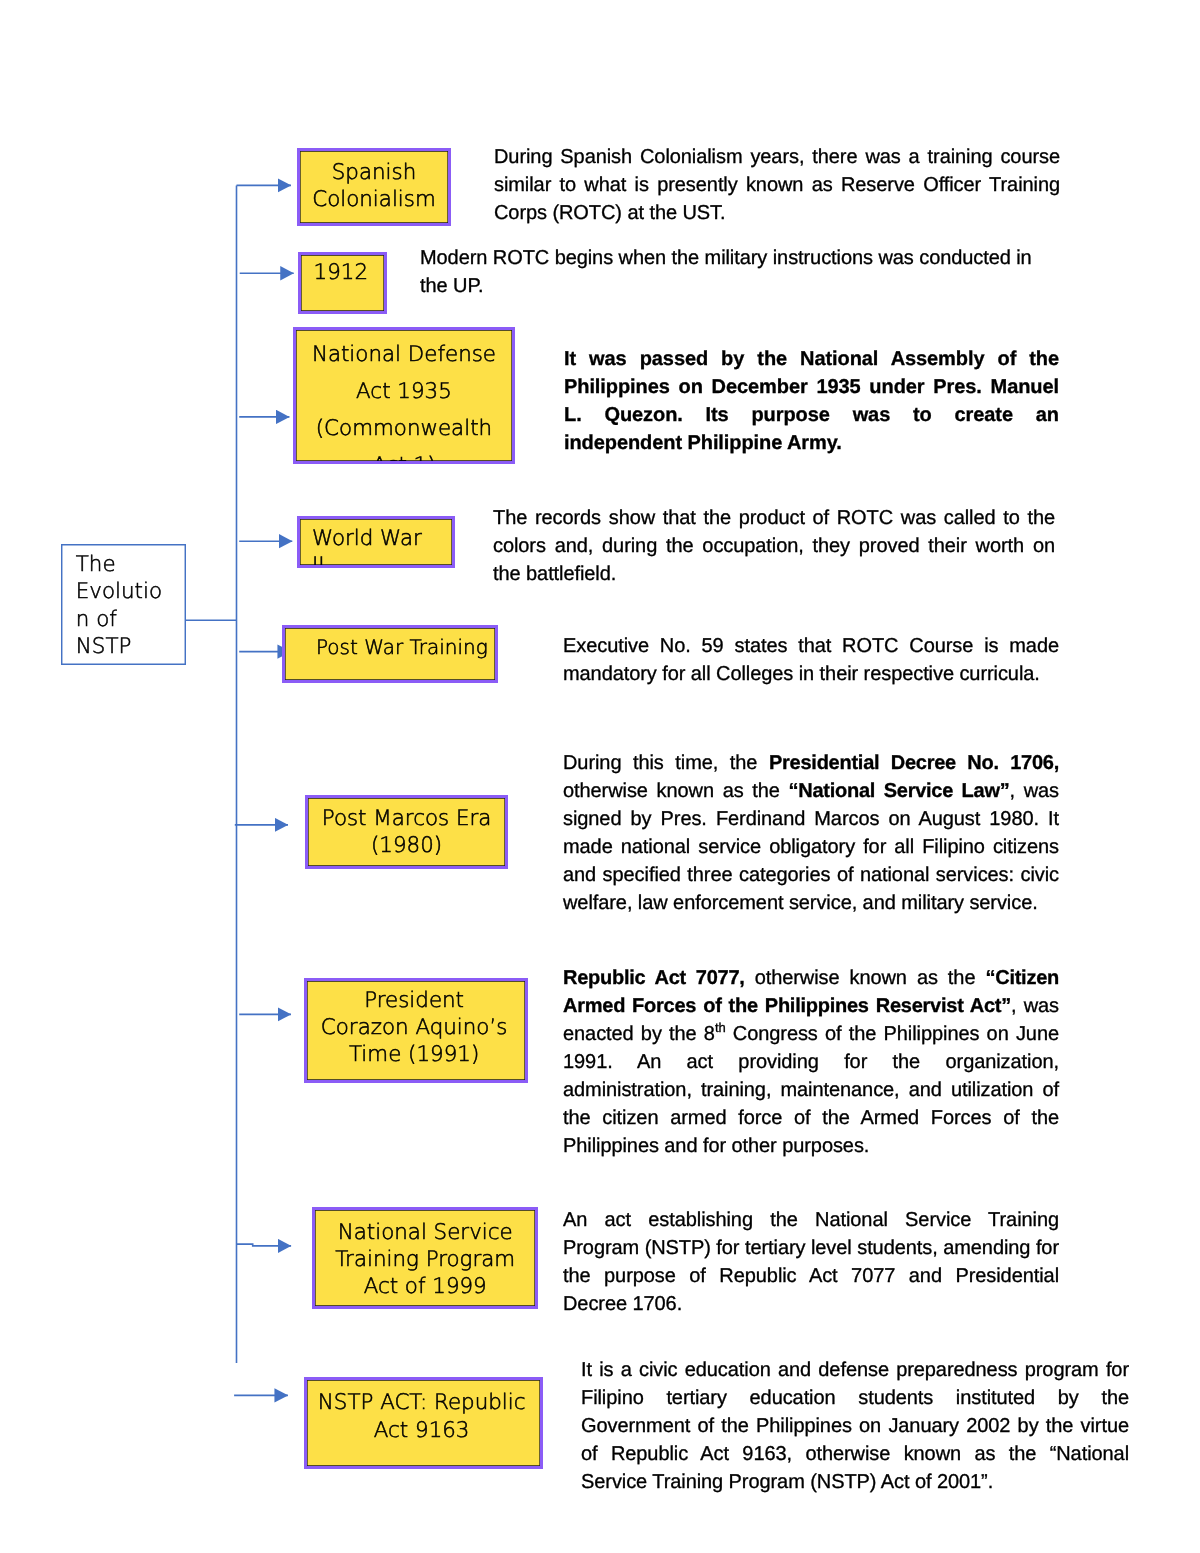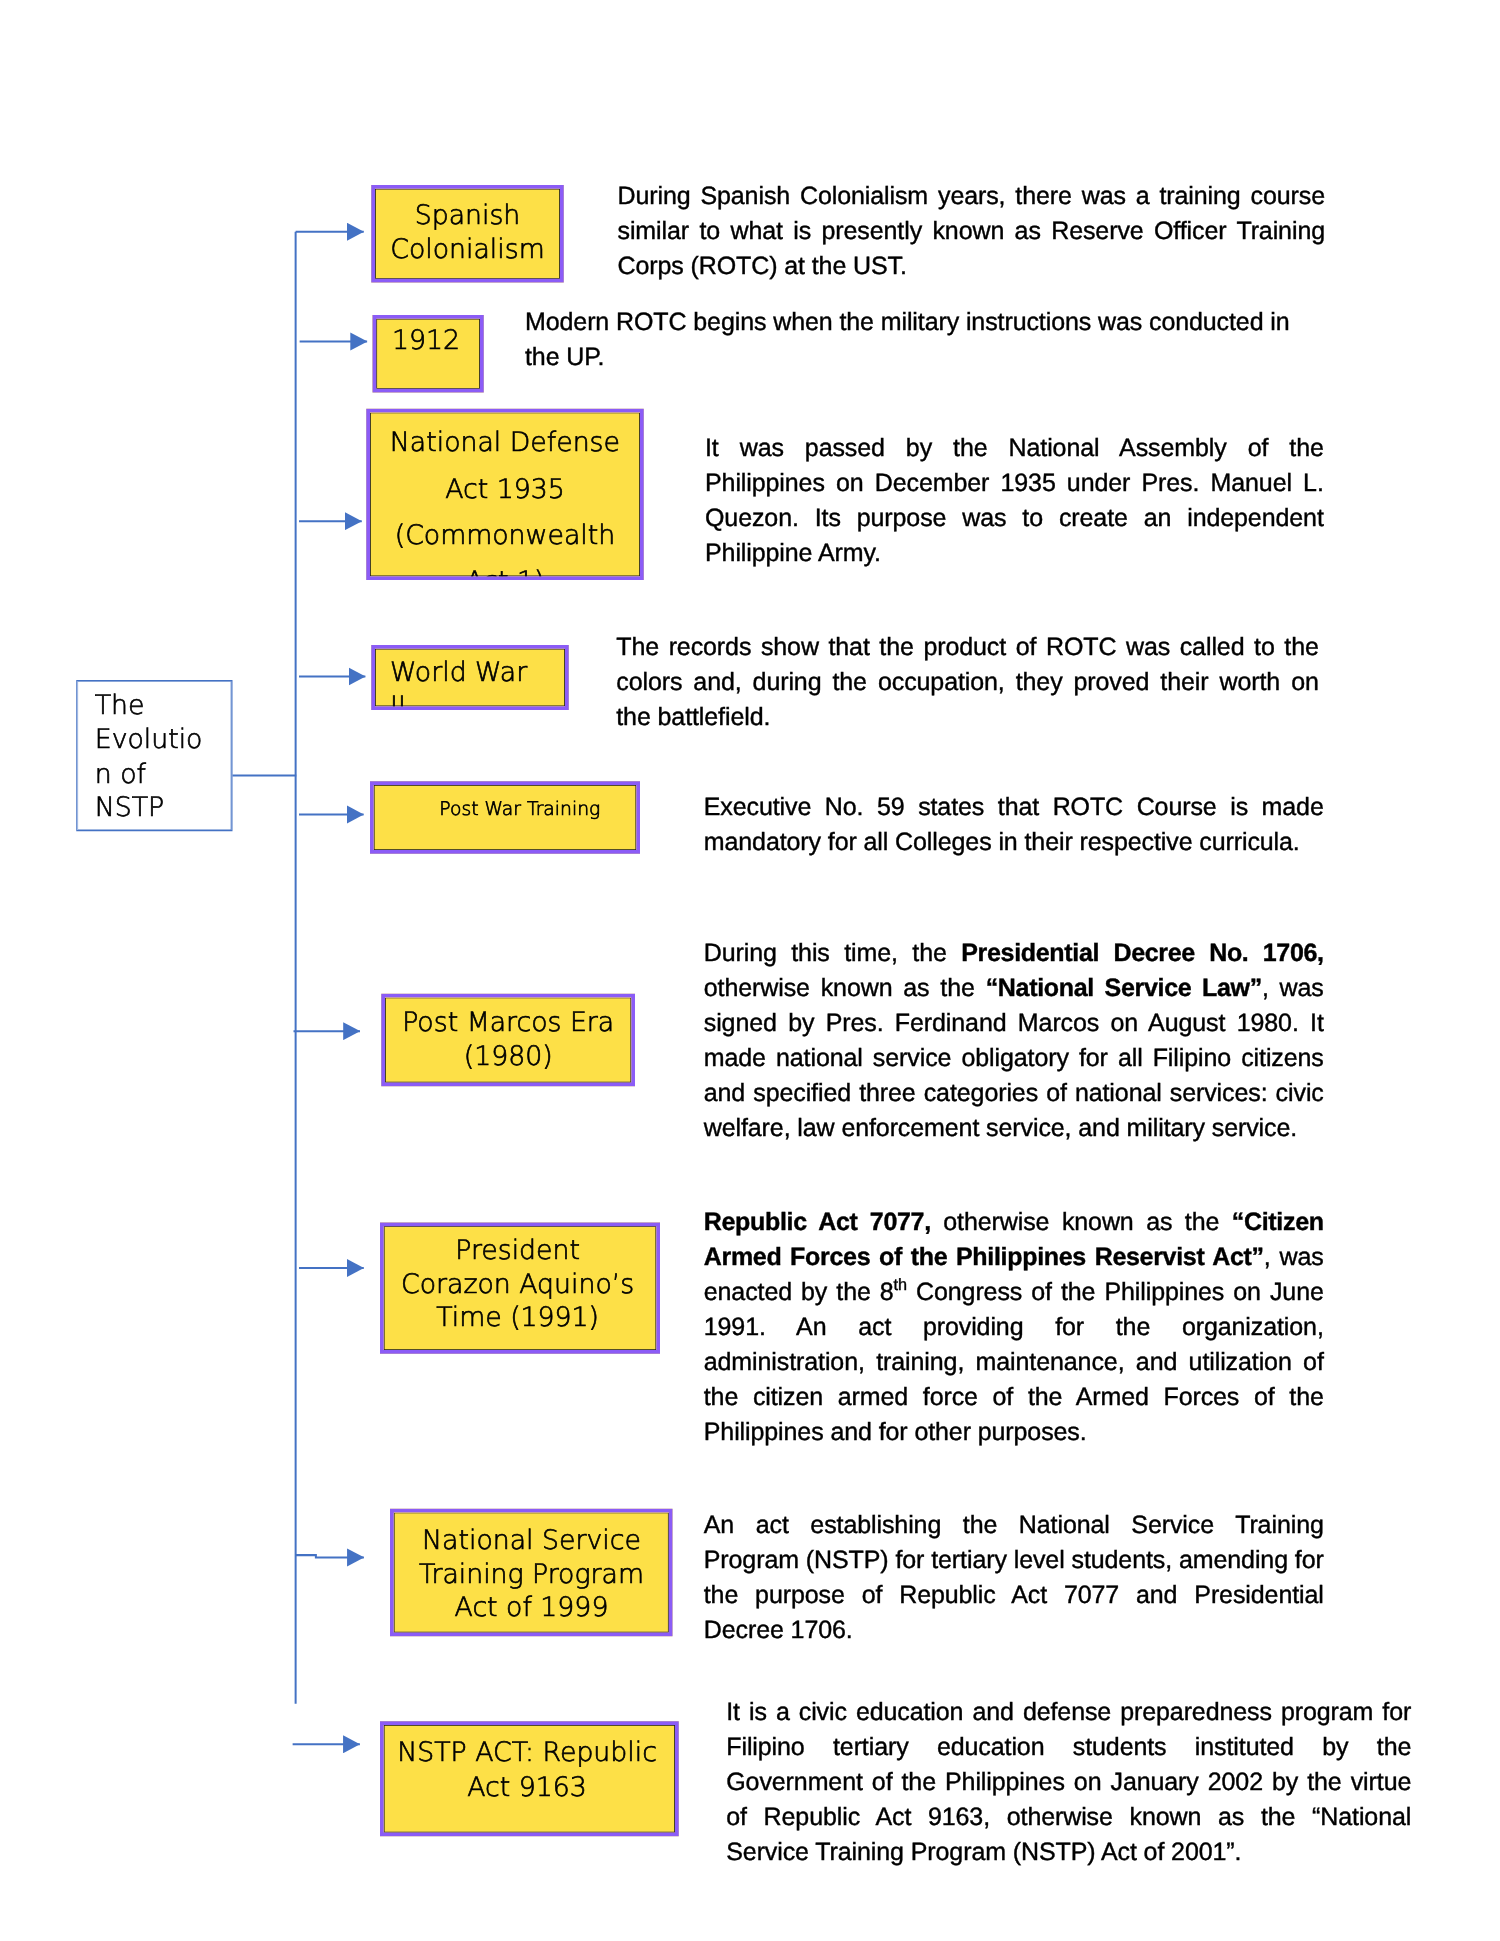--- a/index.html
+++ b/index.html
@@ -38,31 +38,31 @@
   .para sup{font-size:0.65em;vertical-align:super;line-height:0;}
 
   svg#wires{position:absolute;left:0;top:0;width:1200px;height:1553px;}
 
   
   #n0{left:297px;top:148px;width:154px;height:78px;font-size:21.4px;line-height:27.3px;padding-top:8px;}
   #n1{left:298.4px;top:251.6px;width:88.9px;height:62px;font-size:21.4px;line-height:27.3px;padding-top:4.5px;padding-right:4px;}
   #n2{left:292.8px;top:326.7px;width:222.3px;height:137.2px;font-size:21.4px;line-height:37px;padding-top:6px;}
   #n3{left:297px;top:515.7px;width:158px;height:52.4px;font-size:21.4px;line-height:27.3px;padding-top:6px;text-align:left;padding-left:12px;}
   #n3 .lbl{max-height:42px;overflow:hidden;}
-  #n4{left:296px;top:625.4px;width:215.7px;height:57.8px;font-size:15px;line-height:27.3px;padding-top:6px;padding-left:24px;}
+  #n4{left:282px;top:625.4px;width:215.7px;height:57.8px;font-size:20px;line-height:27.3px;padding-top:6px;padding-left:24px;}
   #n5{left:305.4px;top:795.4px;width:202.4px;height:73.3px;font-size:21.4px;line-height:27.3px;padding-top:6.5px;text-align:center;}
   #n6{left:303.5px;top:977.9px;width:224.2px;height:105.6px;font-size:21.4px;line-height:27.3px;padding-top:6px;padding-right:3px;}
   #n7{left:312.1px;top:1207px;width:226.2px;height:102px;font-size:21.4px;line-height:27.3px;padding-top:8.5px;}
   #n8{left:304.1px;top:1377px;width:239.1px;height:92px;font-size:21.4px;line-height:27.3px;padding-top:9.3px;padding-right:4px;}
   #root{left:61.3px;top:544px;width:124.3px;height:121px;font-size:21.4px;line-height:27.3px;padding:6px 0 0 13.5px;}
 
   
   #p0{left:494px;top:143px;width:566px;}
   #p1{left:420px;top:244px;width:640px;}
-  #p2{left:564px;top:345px;width:495px;}
+  #p2{left:564px;top:345px;width:495px;font-weight:bold;}
   #p3{left:493px;top:504px;width:562px;}
   #p4{left:563px;top:632px;width:496px;}
   #p5{left:563px;top:749px;width:496px;}
   #p6{left:563px;top:964px;width:496px;}
   #p7{left:563px;top:1206px;width:496px;}
   #p8{left:581px;top:1356px;width:548px;}
 </style>
 </head>
 <body>
 

